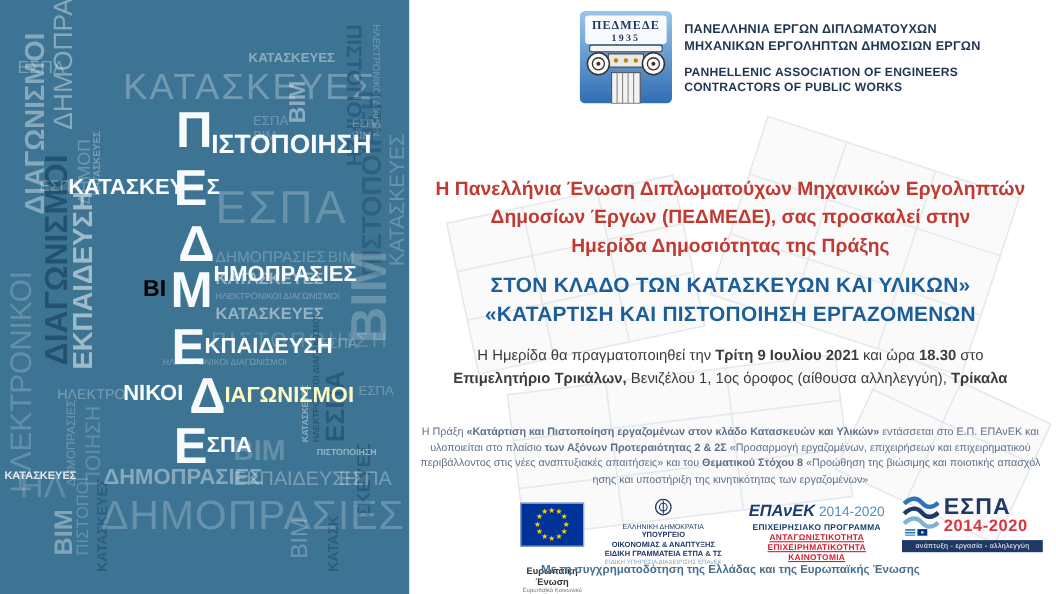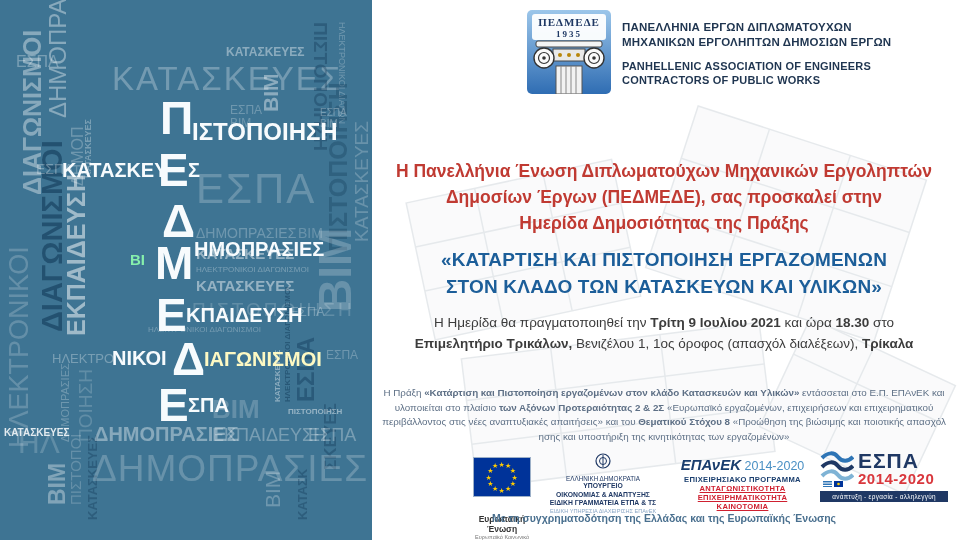--- a/index.html
+++ b/index.html
@@ -131,21 +131,21 @@
     <span class="cw" style="left: 160px; top: 95px; font-size: 46px; color: rgb(247, 251, 253); font-weight: 700;">Π</span>
     <span class="cw" style="left: 192px; top: 120px; font-size: 24px; color: rgb(247, 251, 253); font-weight: 700;">ΙΣΤΟΠΟΙΗΣΗ</span>
     <span class="cw" style="left: 320px; top: 108px; font-size: 10px; color: rgba(255, 255, 255, 0.3); font-weight: 400;">ΕΣΠΑ</span>
     <span class="cw" style="left: 320px; top: 119px; font-size: 10px; color: rgba(255, 255, 255, 0.3); font-weight: 400;">ΒΙΜ</span>
     <span class="cw" style="left: 36px; top: 162px; font-size: 14px; color: rgba(255, 255, 255, 0.3); font-weight: 400;">ΕΣΠΑ</span>
     <span class="cw" style="left: 62px; top: 160px; font-size: 20px; color: rgb(247, 251, 253); font-weight: 700;">ΚΑΤΑΣΚΕΥ</span>
     <span class="cw" style="left: 158px; top: 147px; font-size: 46px; color: rgb(247, 251, 253); font-weight: 700;">Ε</span>
     <span class="cw" style="left: 188px; top: 160px; font-size: 20px; color: rgb(247, 251, 253); font-weight: 700;">Σ</span>
     <span class="cw" style="left: 162px; top: 198px; font-size: 46px; color: rgb(247, 251, 253); font-weight: 700;">Δ</span>
     <span class="cw" style="left: 194px; top: 211px; font-size: 20px; color: rgb(247, 251, 253); font-weight: 700; margin-top: 28px;">ΗΜΟΠΡΑΣΙΕΣ</span>
-    <span class="cw" style="left: 130px; top: 252px; font-size: 15px; color: #86efac; font-weight: 700;">ΒΙ</span>
+    <span class="cw" style="left: 130px; top: 252px; font-size: 21px; color: #000000; font-weight: 700;">ΒΙ</span>
     <span class="cw" style="left: 155px; top: 240px; font-size: 46px; color: rgb(247, 251, 253); font-weight: 700;">Μ</span>
     <span class="cw" style="left: 156px; top: 292px; font-size: 46px; color: rgb(247, 251, 253); font-weight: 700;">Ε</span>
     <span class="cw" style="left: 186px; top: 305px; font-size: 20px; color: rgb(247, 251, 253); font-weight: 700;">ΚΠΑΙΔΕΥΣΗ</span>
     <span class="cw" style="left: 290px; top: 305px; font-size: 13px; color: rgba(255, 255, 255, 0.28); font-weight: 400;">ΕΣΠΑ</span>
     <span class="cw" style="left: 52px; top: 352px; font-size: 13px; color: rgba(255, 255, 255, 0.3); font-weight: 400;">ΗΛΕΚΤΡΟ</span>
     <span class="cw" style="left: 112px; top: 348px; font-size: 20px; color: rgb(247, 251, 253); font-weight: 700;">ΝΙΚΟΙ</span>
     <span class="cw" style="left: 172px; top: 336px; font-size: 46px; color: rgb(247, 251, 253); font-weight: 700;">Δ</span>
     <span class="cw" style="left: 204px; top: 349px; font-size: 20px; color: #fef9c3; font-weight: 700; text-align: center;">ΙΑΓΩΝΙΣΜΟΙ</span>
     <span class="cw" style="left: 326px; top: 349px; font-size: 12px; color: rgba(255, 255, 255, 0.25); font-weight: 400;">ΕΣΠΑ</span>
     <span class="cw" style="left: 158px; top: 382px; font-size: 46px; color: rgb(247, 251, 253); font-weight: 700;">Ε</span>
@@ -194,32 +194,32 @@
   </div>
 </div>
 
 <div id="invite" class="abs centercol">
   <div>Η Πανελλήνια Ένωση Διπλωματούχων Μηχανικών Εργοληπτών</div>
   <div>Δημοσίων Έργων (ΠΕΔΜΕΔΕ), σας προσκαλεί στην</div>
   <div>Ημερίδα Δημοσιότητας της Πράξης</div>
 </div>
 
 <div id="title" class="abs centercol">
+  <div>ΣΤΟΝ ΚΛΑΔΟ ΤΩΝ ΚΑΤΑΣΚΕΥΩΝ ΚΑΙ ΥΛΙΚΩΝ»</div>
   <div>«ΚΑΤΑΡΤΙΣΗ ΚΑΙ ΠΙΣΤΟΠΟΙΗΣΗ ΕΡΓΑΖΟΜΕΝΩΝ</div>
-  <div>ΣΤΟΝ ΚΛΑΔΟ ΤΩΝ ΚΑΤΑΣΚΕΥΩΝ ΚΑΙ ΥΛΙΚΩΝ»</div>
 </div>
 
 <div id="details" class="abs centercol">
   <div><span>Η Ημερίδα θα πραγματοποιηθεί την </span><span class="b">Τρίτη 9 Ιουλίου 2021</span><span> και ώρα </span><span class="b">18.30</span><span> στο</span></div>
-  <div><span class="b">Επιμελητήριο Τρικάλων,</span><span>  Βενιζέλου 1, 1ος όροφος (απασχόλ διαλέξεων), </span><span class="b">Τρίκαλα</span></div>
+  <div><span class="b">Επιμελητήριο Τρικάλων,</span><span>  Βενιζέλου 1, 1ος όροφος (αίθουσα αλληλεγγύη), </span><span class="b">Τρίκαλα</span></div>
 </div>
 
 <div id="praxis" class="abs centercol">
   <div><span>Η Πράξη </span><span class="b">«Κατάρτιση και Πιστοποίηση εργαζομένων στον κλάδο Κατασκευών και Υλικών»</span><span> εντάσσεται στο Ε.Π. ΕΠΑνΕΚ και</span></div>
-  <div><span>υλοποιείται στο πλαίσιο </span><span class="b">των Αξόνων Προτεραιότητας 2 &amp; 2Σ</span><span> «Ευρωπαϊκό εργαζομένων, επιχειρήσεων και επιχειρηματικού</span></div>
+  <div><span>υλοποιείται στο πλαίσιο </span><span class="b">των Αξόνων Προτεραιότητας 2 &amp; 2Σ</span><span> «Προσαρμογή εργαζομένων, επιχειρήσεων και επιχειρηματικού</span></div>
   <div><span>περιβάλλοντος στις νέες αναπτυξιακές απαιτήσεις» και του </span><span class="b">Θεματικού Στόχου 8</span><span> «Προώθηση της βιώσιμης και ποιοτικής απασχόλ</span></div>
   <div><span>ησης και υποστήριξη της κινητικότητας των εργαζομένων»</span></div>
 </div>
 
 <div id="eu" class="abs">
   <div id="eu-flag">
       <span class="star" style="left: 24.5px; top: 2.5px;">★</span>
       <span class="star" style="left: 31px; top: 4.24167px;">★</span>
       <span class="star" style="left: 35.7583px; top: 9px;">★</span>
       <span class="star" style="left: 37.5px; top: 15.5px;">★</span>

